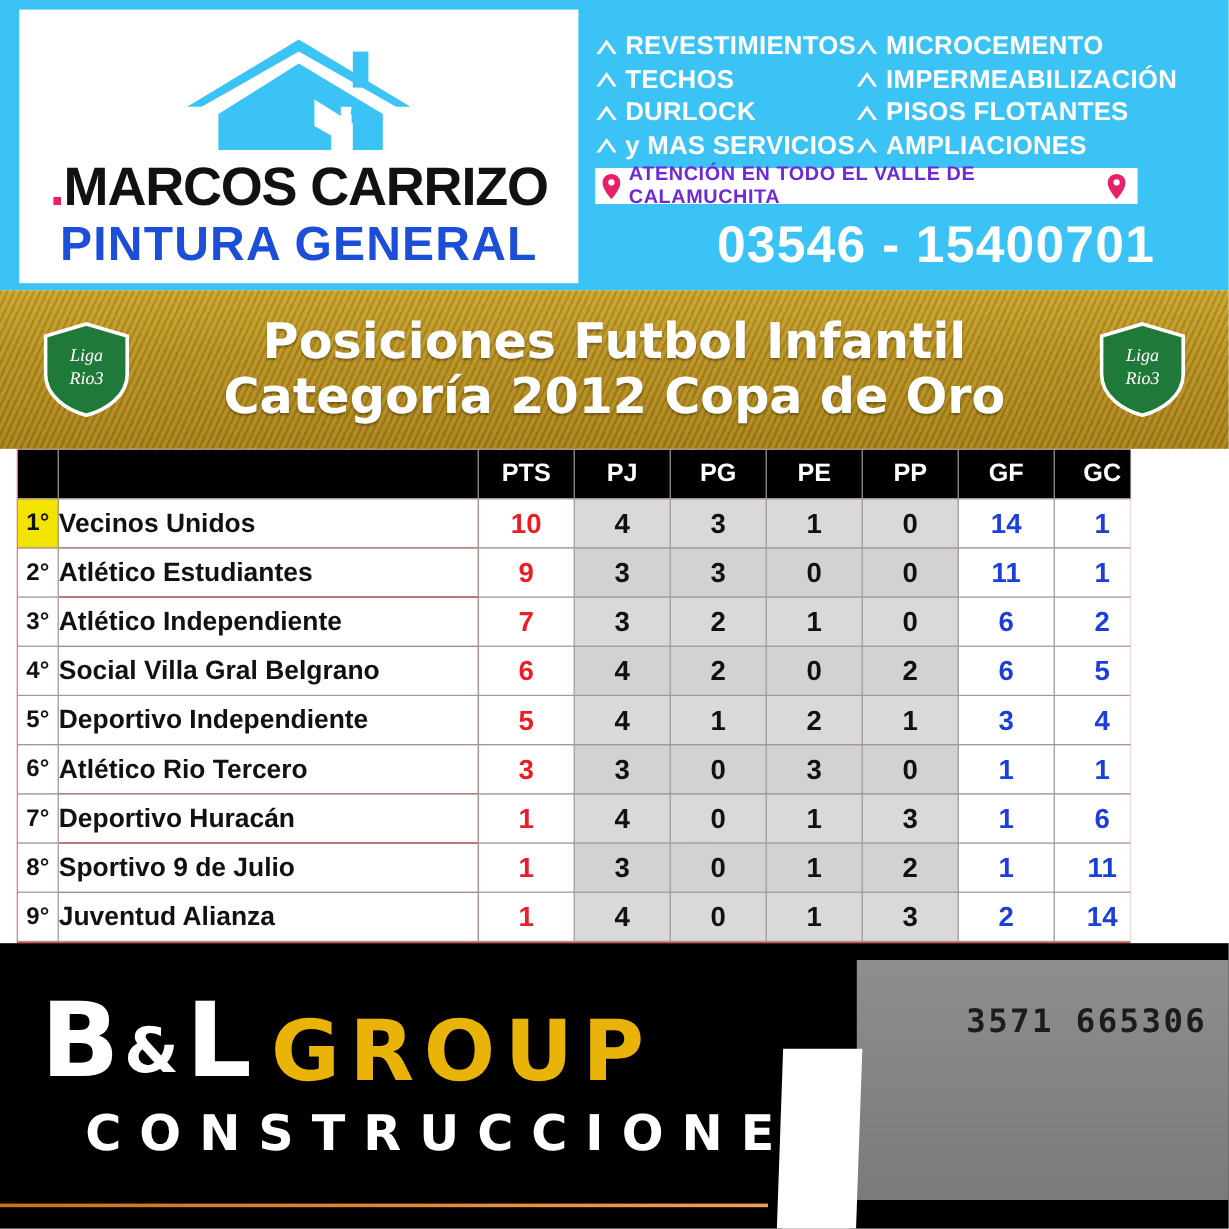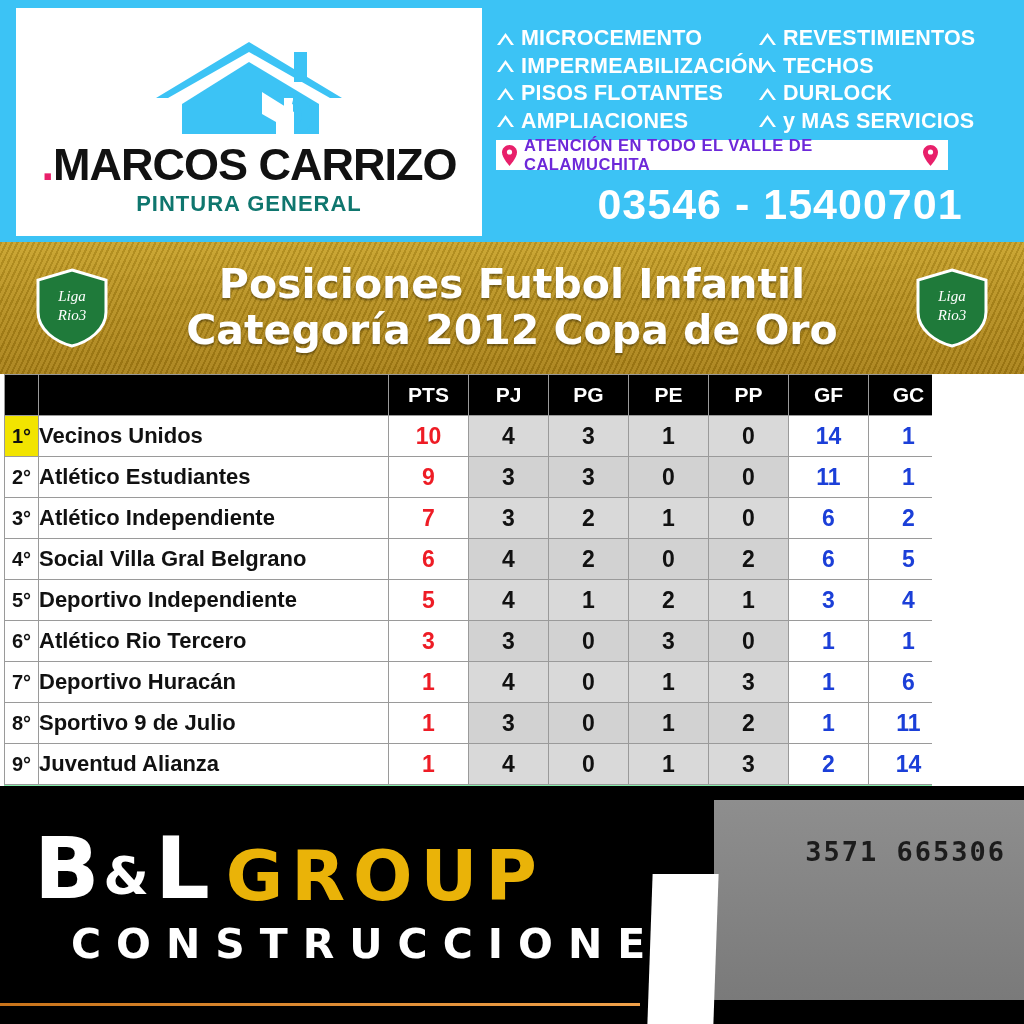--- a/index.html
+++ b/index.html
@@ -56,22 +56,22 @@
     font-size: 45px;
     letter-spacing: -1px;
     color: #111111;
     line-height: 1;
     margin-top: 2px;
     font-family: "Liberation Sans", sans-serif;
   }
   .brand-name .dot { color: #e8206a; }
   .brand-sub {
     font-weight: bold;
-    font-size: 22px;
-    color: #0f766e;
+    font-size: 40px;
+    color: #1d4ed8;
     letter-spacing: 1px;
     line-height: 1;
     margin-top: 6px;
   }
 
   .ad-right {
     flex: 1;
     position: relative;
     color: #ffffff;
     padding-left: 14px;
@@ -164,24 +164,24 @@
     width: 72px;
     height: 80px;
     top: 26px;
   }
   .shield.left { left: 36px; }
   .shield.right { right: 36px; }
 
   
   .table-wrap {
     position: absolute;
-    left: 4px; top: 374px;
+    left: 14px; top: 374px;
     width: 928px;
     height: 412px;
-    background: #86efac;
+    background: #ef4444;
     overflow: hidden;
   }
   .wm {
     position: absolute;
     left: 462px;
     top: 84px;
     width: 220px;
     height: 250px;
     opacity: 0.16;
     pointer-events: none;
@@ -341,20 +341,46 @@
           <rect x="140" y="62" width="9" height="44" fill="#ffffff"></rect>
           <path d="M150 60 q18 4 18 20 q0 14 -12 18 l-6 -8 q8 -3 8 -10 q0 -9 -10 -12 z" fill="#3cc3f5"></path>
         </svg>
       </div>
       <div class="brand-name"><span class="dot">.</span><span>MARCOS</span> <span>CARRIZO</span></div>
       <div class="brand-sub">PINTURA GENERAL</div>
     </div>
 
     <div class="ad-right">
       <div class="svc-grid">
+        <div class="svc-col">
+          <div class="svc-item">
+            <svg class="roof-tick" viewBox="0 0 19 14">
+                <path d="M1 13 L9.5 1 L18 13 L15 13 L9.5 5 L4 13 Z" fill="#ffffff"></path>
+              </svg>
+            <span>REVESTIMIENTOS</span>
+          </div>
+          <div class="svc-item">
+            <svg class="roof-tick" viewBox="0 0 19 14">
+                <path d="M1 13 L9.5 1 L18 13 L15 13 L9.5 5 L4 13 Z" fill="#ffffff"></path>
+              </svg>
+            <span>TECHOS</span>
+          </div>
+          <div class="svc-item">
+            <svg class="roof-tick" viewBox="0 0 19 14">
+                <path d="M1 13 L9.5 1 L18 13 L15 13 L9.5 5 L4 13 Z" fill="#ffffff"></path>
+              </svg>
+            <span>DURLOCK</span>
+          </div>
+          <div class="svc-item">
+            <svg class="roof-tick" viewBox="0 0 19 14">
+                <path d="M1 13 L9.5 1 L18 13 L15 13 L9.5 5 L4 13 Z" fill="#ffffff"></path>
+              </svg>
+            <span>y MAS SERVICIOS</span>
+          </div>
+        </div>
         <div class="svc-col c1">
           <div class="svc-item">
             <svg class="roof-tick" viewBox="0 0 19 14">
                 <path d="M1 13 L9.5 1 L18 13 L15 13 L9.5 5 L4 13 Z" fill="#ffffff"></path>
               </svg>
             <span>MICROCEMENTO</span>
           </div>
           <div class="svc-item">
             <svg class="roof-tick" viewBox="0 0 19 14">
                 <path d="M1 13 L9.5 1 L18 13 L15 13 L9.5 5 L4 13 Z" fill="#ffffff"></path>
@@ -365,46 +391,20 @@
             <svg class="roof-tick" viewBox="0 0 19 14">
                 <path d="M1 13 L9.5 1 L18 13 L15 13 L9.5 5 L4 13 Z" fill="#ffffff"></path>
               </svg>
             <span>PISOS FLOTANTES</span>
           </div>
           <div class="svc-item">
             <svg class="roof-tick" viewBox="0 0 19 14">
                 <path d="M1 13 L9.5 1 L18 13 L15 13 L9.5 5 L4 13 Z" fill="#ffffff"></path>
               </svg>
             <span>AMPLIACIONES</span>
-          </div>
-        </div>
-        <div class="svc-col">
-          <div class="svc-item">
-            <svg class="roof-tick" viewBox="0 0 19 14">
-                <path d="M1 13 L9.5 1 L18 13 L15 13 L9.5 5 L4 13 Z" fill="#ffffff"></path>
-              </svg>
-            <span>REVESTIMIENTOS</span>
-          </div>
-          <div class="svc-item">
-            <svg class="roof-tick" viewBox="0 0 19 14">
-                <path d="M1 13 L9.5 1 L18 13 L15 13 L9.5 5 L4 13 Z" fill="#ffffff"></path>
-              </svg>
-            <span>TECHOS</span>
-          </div>
-          <div class="svc-item">
-            <svg class="roof-tick" viewBox="0 0 19 14">
-                <path d="M1 13 L9.5 1 L18 13 L15 13 L9.5 5 L4 13 Z" fill="#ffffff"></path>
-              </svg>
-            <span>DURLOCK</span>
-          </div>
-          <div class="svc-item">
-            <svg class="roof-tick" viewBox="0 0 19 14">
-                <path d="M1 13 L9.5 1 L18 13 L15 13 L9.5 5 L4 13 Z" fill="#ffffff"></path>
-              </svg>
-            <span>y MAS SERVICIOS</span>
           </div>
         </div>
       </div>
 
       <div class="loc-strip">
         <svg class="pin" viewBox="0 0 15 21">
             <path d="M7.5 0 C3.4 0 0 3.3 0 7.3 C0 12.8 7.5 21 7.5 21 C7.5 21 15 12.8 15 7.3 C15 3.3 11.6 0 7.5 0 Z" fill="#e8206a"></path>
             <circle cx="7.5" cy="7" r="2.6" fill="#ffffff"></circle>
           </svg>
         <span class="loc-text">ATENCIÓN EN TODO EL VALLE DE CALAMUCHITA</span>

